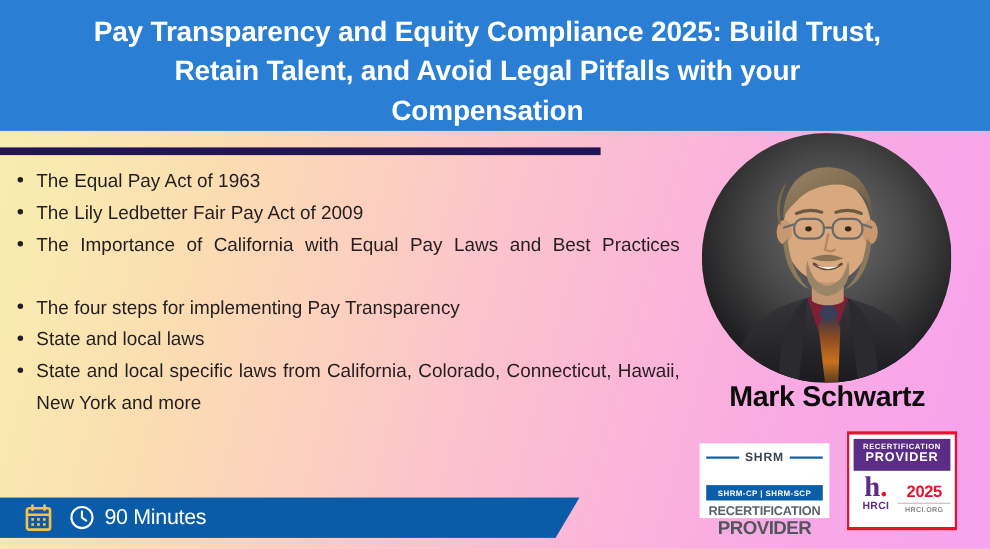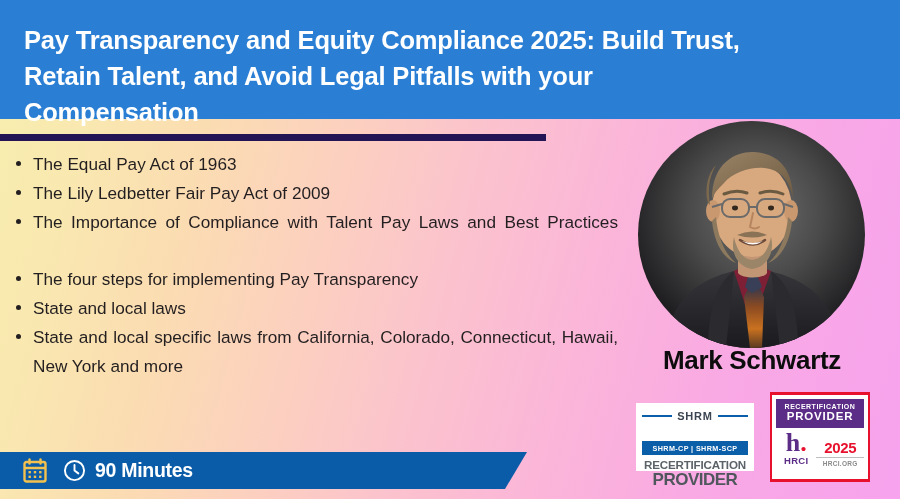--- a/index.html
+++ b/index.html
@@ -13,27 +13,28 @@
     background:linear-gradient(105deg,#f7eeae 0%,#f9e9b0 10%,#fbdcb2 24%,#fccfc0 38%,#fbc3cd 50%,#fbb6d8 64%,#f9a9e4 80%,#f7a3ee 100%);
   }
   
   .header{
     position:absolute;left:0;top:0;width:900px;height:119px;
     background:#2a7fd4;
     box-sizing:border-box;
     padding:6px 22px 0 8px;
   }
   .header-title{
-    margin:16px;
+    margin:5px;
     color:#ffffff;
     font-size:25.5px;
     font-weight:bold;
     line-height:36px;
     letter-spacing:-0.2px;
     white-space:pre-line;
+    text-align:center;
   }
   
   .divider{
     position:absolute;left:0;top:134px;width:546px;height:7px;
     background:#221455;
   }
   
   .bullets{
     position:absolute;left:0;top:150px;width:630px;
     margin:0;padding:0;list-style:none;
@@ -121,21 +122,21 @@
     display:flex;align-items:center;
     padding-left:22px;box-sizing:border-box;
   }
   .cal-icon{width:26px;height:26px;flex:0 0 auto;}
   .footer-date{
     color:#ffffff;font-size:19.5px;font-weight:bold;
     margin-left:13px;letter-spacing:-0.3px;white-space:nowrap;
   }
   .clock-icon{width:23px;height:23px;margin-left:15px;flex:0 0 auto;}
   .footer-dur{
-    color:#ffffff;font-size:19.5px;font-weight:bold;
+    color:#ffffff;font-size:19.5px;font-weight:normal;
     margin-left:9px;letter-spacing:-0.3px;white-space:nowrap;
   }
 </style>
 </head>
 <body>
 
 <div class="poster">
 
   <div class="header">
     <h1 class="header-title">Pay Transparency and Equity Compliance 2025: Build Trust,
@@ -149,21 +150,21 @@
     <li class="bullet">
       <span class="dot"></span>
       <span>The Equal Pay Act of 1963</span>
     </li>
     <li class="bullet">
       <span class="dot"></span>
       <span>The Lily Ledbetter Fair Pay Act of 2009</span>
     </li>
     <li class="bullet j">
       <span class="dot"></span>
-      <span class="txt">The Importance of Compliance with Talent Pay Laws and Best Practices</span>
+      <span class="txt">The Importance of California with Equal Pay Laws and Best Practices</span>
     </li>
     <li class="bullet">
       <span class="dot"></span>
       <span>The four steps for implementing Pay Transparency</span>
     </li>
     <li class="bullet">
       <span class="dot"></span>
       <span>State and local laws</span>
     </li>
     <li class="bullet">

